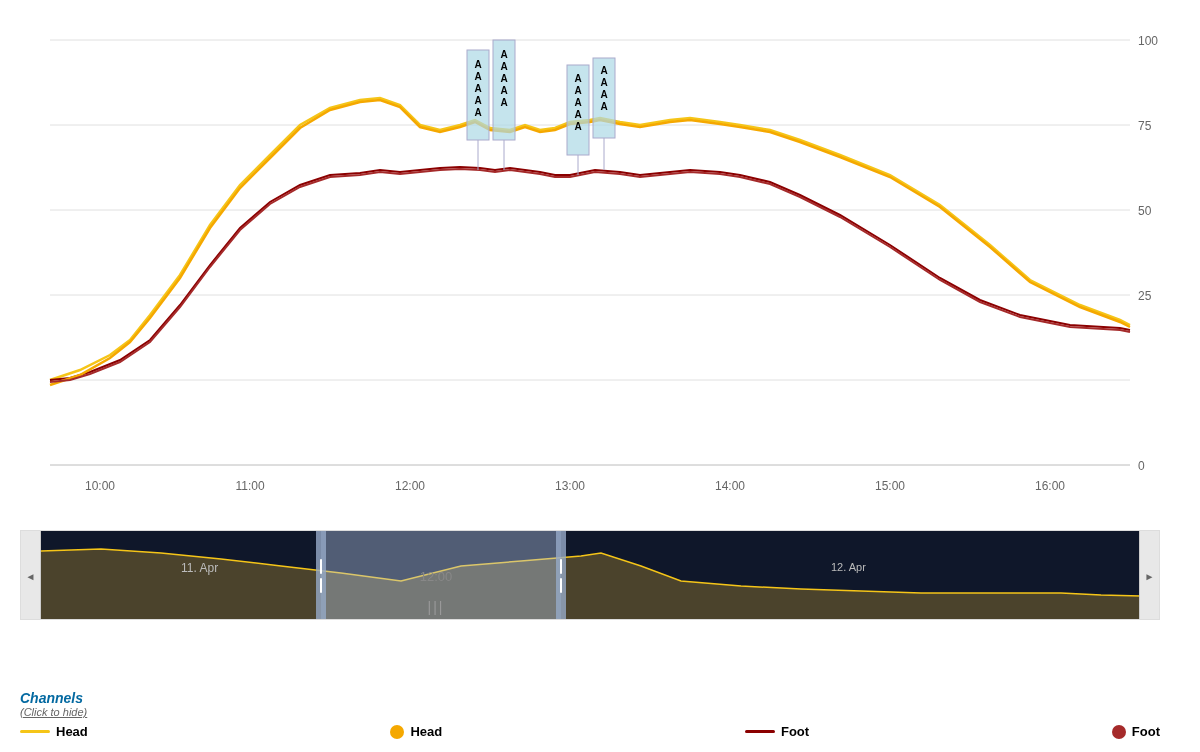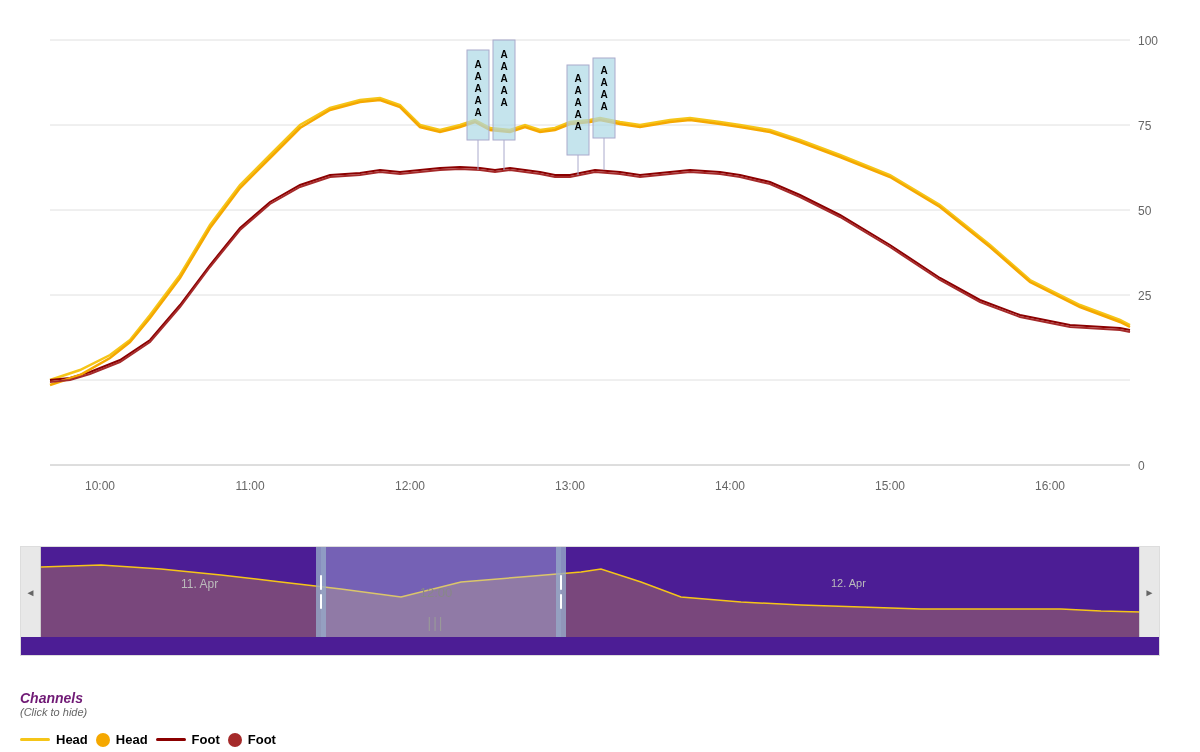--- a/index.html
+++ b/index.html
@@ -16,35 +16,37 @@
       position: absolute;
       top: 690px;
       left: 20px;
       width: 1140px;
     }
 
     .legend-title {
       font-weight: bold;
       font-style: italic;
       font-size: 14px;
-      color: #701a75;
+      color: #0369a1;
     }
 
     .legend-subtitle {
       font-size: 11px;
       font-style: italic;
       color: #666;
-      margin-bottom: 14px;
+      margin-bottom: 6px;
+      text-decoration: underline;
     }
 
     .legend-items {
       display: flex;
       align-items: center;
-      gap: 8px;
+      gap: 20px;
       margin-top: 4px;
+      justify-content: space-between;
     }
 
     .legend-item {
       display: flex;
       align-items: center;
       gap: 6px;
       font-size: 13px;
       font-weight: bold;
     }
 
@@ -175,21 +177,21 @@
       <text x="584" y="64" font-size="10" font-weight="bold" text-anchor="middle" fill="#000">A</text>
       <text x="584" y="76" font-size="10" font-weight="bold" text-anchor="middle" fill="#000">A</text>
       <text x="584" y="88" font-size="10" font-weight="bold" text-anchor="middle" fill="#000">A</text>
       <text x="584" y="100" font-size="10" font-weight="bold" text-anchor="middle" fill="#000">A</text>
 
       <line x1="584" y1="128" x2="584" y2="160" stroke="#aac" stroke-width="1"></line>
     </g>
 
   </svg>
 
-  <div style="position:absolute; top:546px; left:20px; width:1140px; height:110px; background:#4c1d95; border:1px solid #ddd; overflow:hidden;">
+  <div style="position:absolute; top:530px; left:20px; width:1140px; height:90px; background:#0f172a; border:1px solid #ddd; overflow:hidden;">
 
     <svg style="position:absolute; top:0; left:20px; width:1100px; height:90px;">
 
       <polygon class="nav-area-fill" points="0,20 60,18 120,22 180,28 240,35 300,42 360,50 420,35 480,30 540,25 560,22 600,35 640,50 700,55 760,58 820,60 880,62 900,62 960,62 1020,62 1060,64 1100,65 1100,90 0,90"></polygon>
 
       <polyline class="nav-line" points="0,20 60,18 120,22 180,28 240,35 300,42 360,50 420,35 480,30 540,25 560,22 600,35 640,50 700,55 760,58 820,60 880,62 900,62 960,62 1020,62 1060,64 1100,65"></polyline>
 
     </svg>
 
     <div style="position:absolute; left:300px; top:0; width:240px; height:90px; background:rgba(180,200,230,0.4); border:none;">

